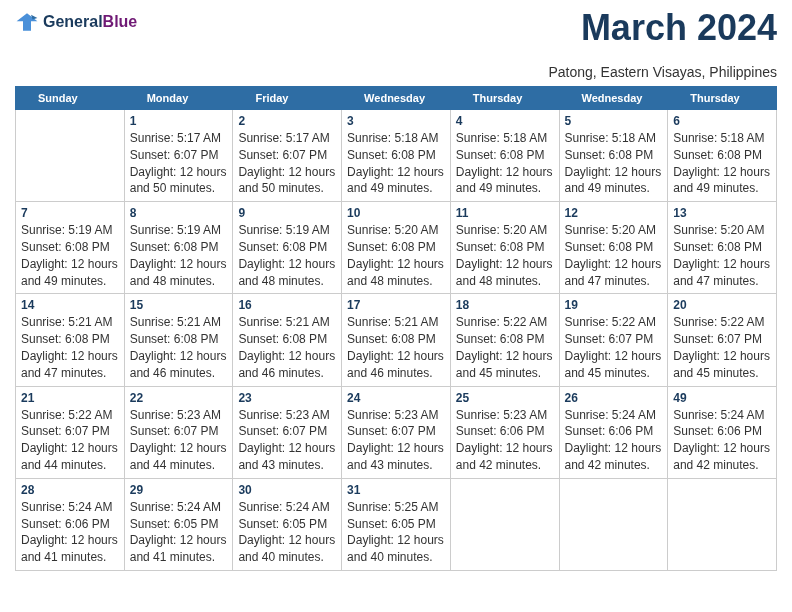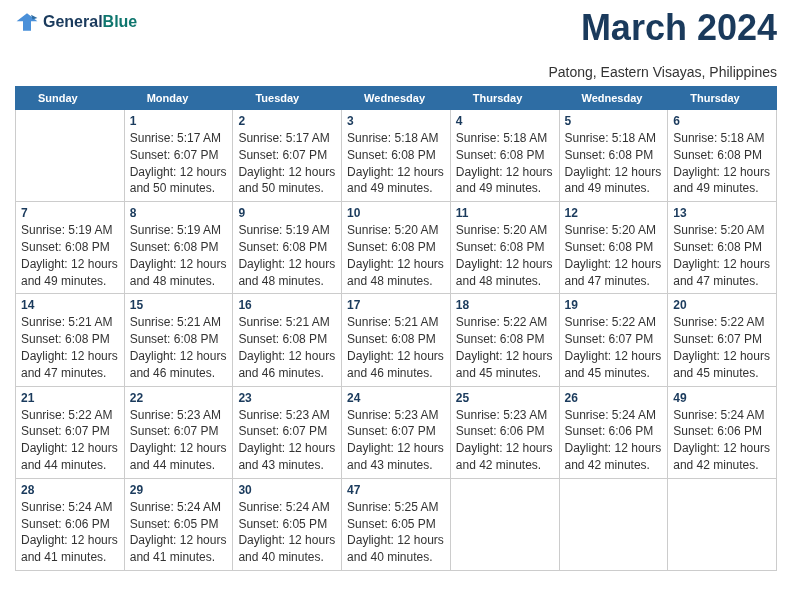--- a/index.html
+++ b/index.html
@@ -87,35 +87,35 @@
 <body>
 
 <div class="page">
   <div class="header">
     <div class="logo">
       <svg class="logo-bird" viewBox="0 0 30 30">
         <polygon points="15,4 28,14 20,14 20,26 10,26 10,14 2,14" fill="#4a90d9"></polygon>
         <polygon points="20,6 28,10 22,12" fill="#2e6da4"></polygon>
       </svg>
       <div>
-        <div style="font-size:16px;font-weight:bold;color:#1a3a5c;">General<span style="color:#0f766e;">Blue</span></div>
+        <div style="font-size:16px;font-weight:bold;color:#1a3a5c;">General<span style="color:#701a75;">Blue</span></div>
       </div>
     </div>
     <div class="title-section">
       <div class="month-title">March 2024</div>
       <div class="location">Patong, Eastern Visayas, Philippines</div>
     </div>
   </div>
 
   <table class="calendar">
     <thead>
       <tr>
         <th>Sunday</th>
         <th>Monday</th>
-        <th>Tuesday</th>
+        <th>Friday</th>
         <th>Wednesday</th>
         <th>Thursday</th>
         <th>Wednesday</th>
         <th>Thursday</th>
       </tr>
     </thead>
     <tbody id="calendar-body">
     <tr>
           <td class="empty-cell"></td>
           <td>
@@ -240,21 +240,21 @@
           </td>
           <td>
             <div class="day-number">29</div>
             <div class="day-info">Sunrise: 5:24 AM<br>Sunset: 6:05 PM<br>Daylight: 12 hours and 41 minutes.</div>
           </td>
           <td>
             <div class="day-number">30</div>
             <div class="day-info">Sunrise: 5:24 AM<br>Sunset: 6:05 PM<br>Daylight: 12 hours and 40 minutes.</div>
           </td>
           <td>
-            <div class="day-number">47</div>
+            <div class="day-number">31</div>
             <div class="day-info">Sunrise: 5:25 AM<br>Sunset: 6:05 PM<br>Daylight: 12 hours and 40 minutes.</div>
           </td>
           <td class="empty-cell"></td>
           <td class="empty-cell"></td>
           <td class="empty-cell"></td>
         </tr>
       </tbody>
   </table>
 </div>
 

